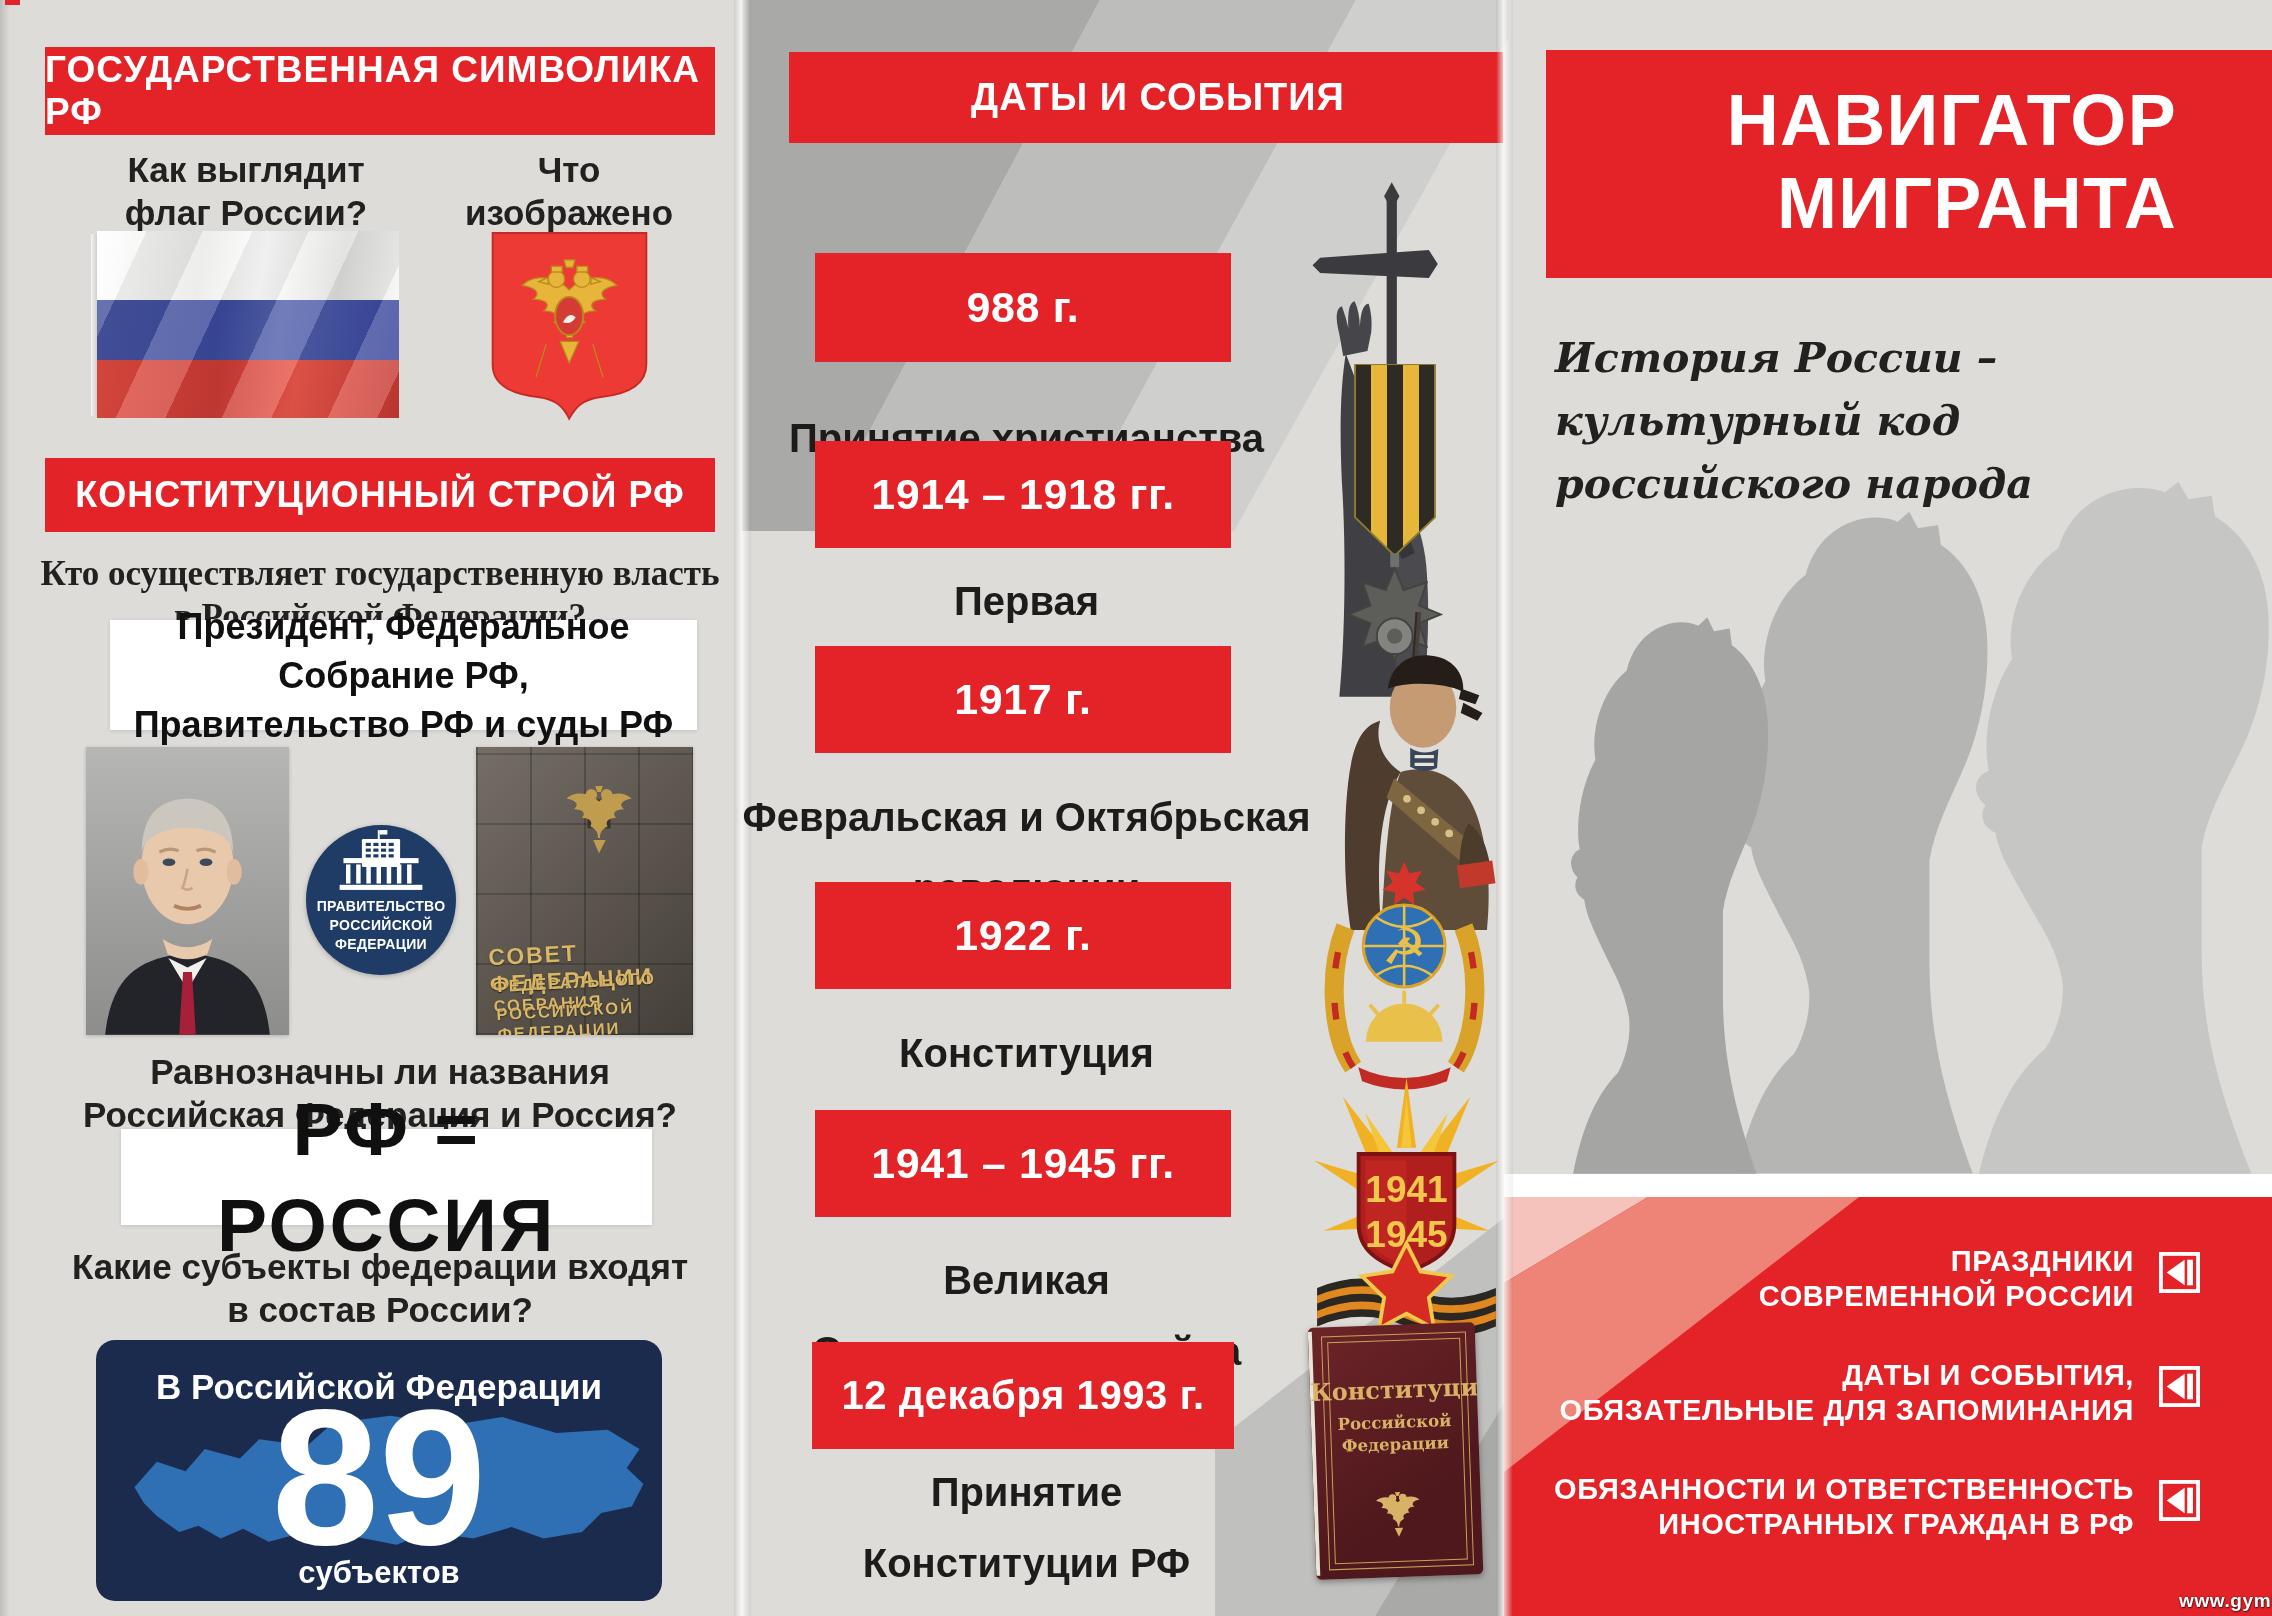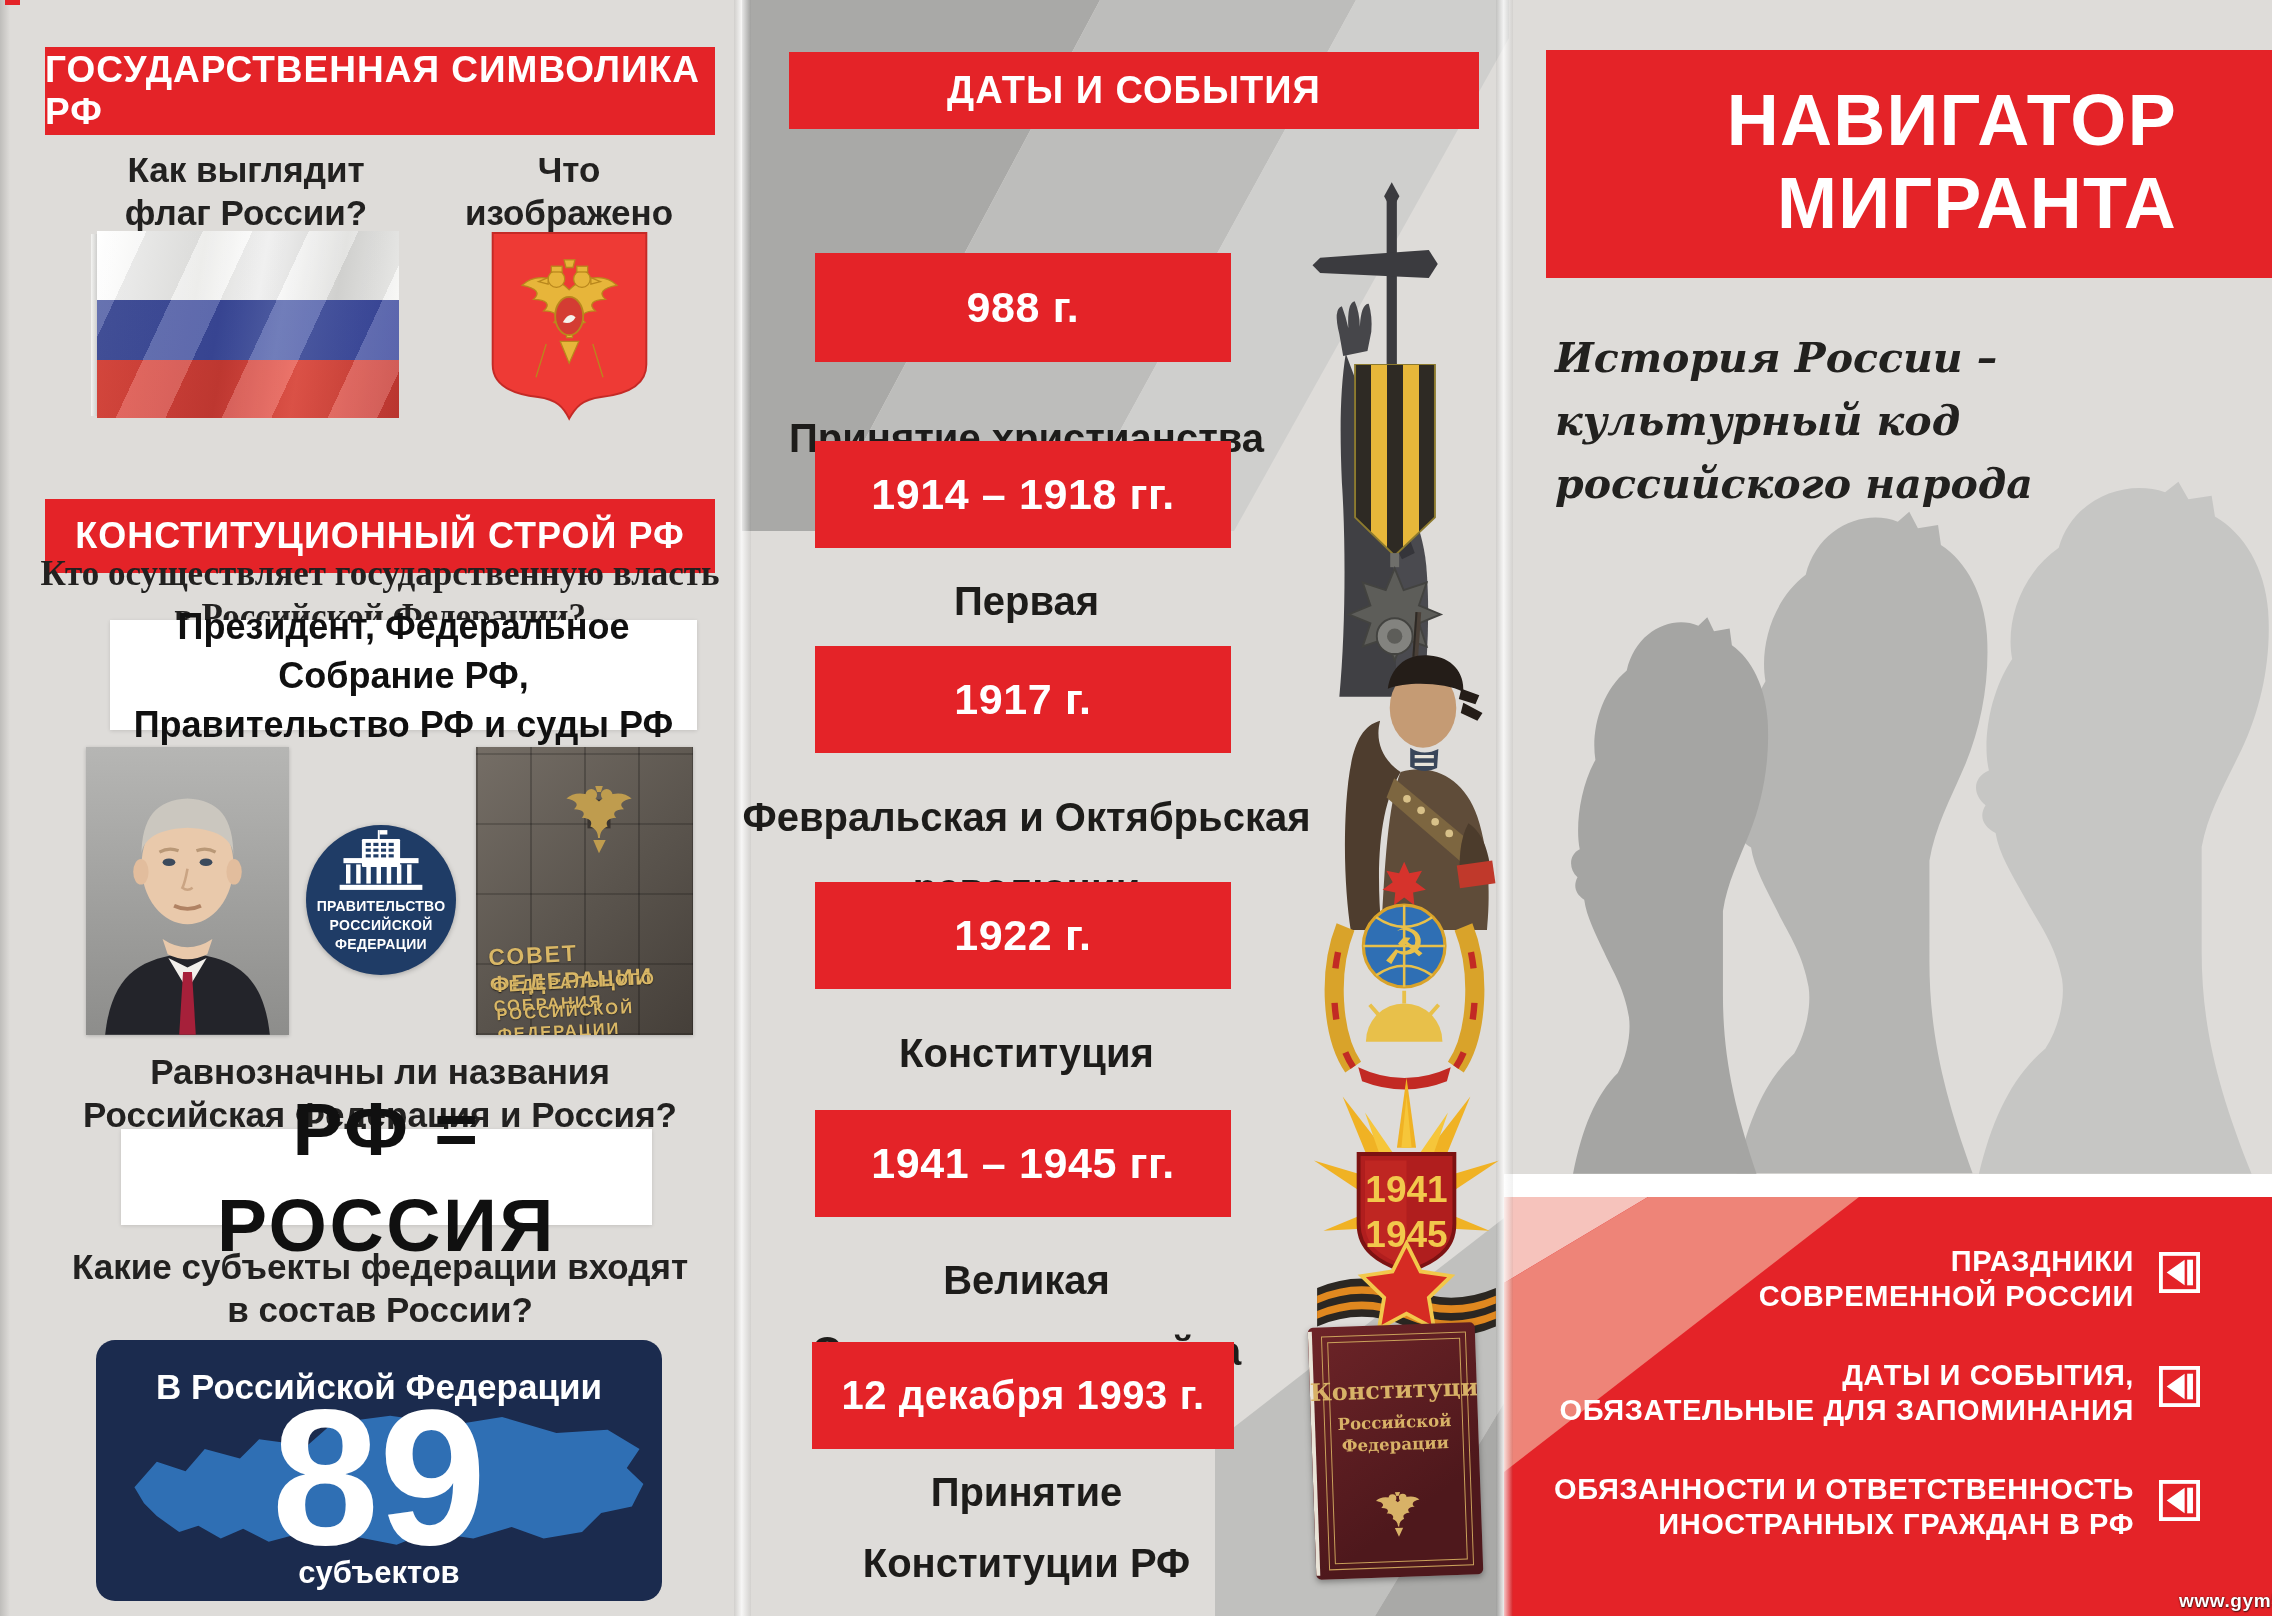--- a/index.html
+++ b/index.html
@@ -118,21 +118,21 @@
       <rect x="104" y="58" width="17" height="9"></rect>
       <rect x="144" y="58" width="17" height="9"></rect>
       <path d="M124,48 h17 l-3,12 h-11 Z"></path>
       <path d="M118,176 L132,210 L147,176 Z"></path>
       <path d="M96,180 L80,232 M169,180 L185,232" fill="none"></path>
     </g>
     <ellipse cx="132" cy="136" rx="22" ry="30" fill="#d43c33" stroke="#b9871c" stroke-width="3"></ellipse>
     <path d="M122,146 q10,-18 20,-8 q-6,12 -20,8" fill="#f5f2ec"></path>
   </svg>
 
-  <div class="banner abs" style="left:45px;top:458px;width:670px;height:74px;font-size:36px;margin-top:41px;">
+  <div class="banner abs" style="left:45px;top:458px;width:670px;height:74px;font-size:36px;">
     <span>КОНСТИТУЦИОННЫЙ СТРОЙ РФ</span>
   </div>
 
   <div class="q abs" style="left:35px;top:552px;width:690px;font-family:Liberation Serif, serif;">
     <div>Кто осуществляет государственную власть</div>
     <div>в Российской Федерации?</div>
   </div>
 
   <div class="whitebox abs" style="left:110px;top:620px;width:587px;height:110px;">
     <div>Президент, Федеральное Собрание РФ,</div>
@@ -229,21 +229,21 @@
     <svg class="abs" style="left:0;top:45px;" width="566" height="211" viewBox="0 0 885 330">
       <path fill="#2f6fb4" d="M60,160 L95,120 L140,135 L170,100 L225,115 L255,85 L330,95 L370,60 L460,48 L560,62 L635,50 L720,75 L800,70 L850,100 L830,130 L856,155 L838,190 L790,200 L760,230 L700,240 L650,222 L590,240 L520,230 L470,250 L410,238 L360,250 L320,232 L270,245 L230,225 L195,240 L160,220 L130,230 L95,205 L75,185 Z"></path>
     </svg>
     <div class="bb-l1">В Российской Федерации</div>
     <div class="bb-n">89</div>
     <div class="bb-l2">субъектов</div>
   </div>
 
   <div class="fold" style="left:734px;"></div>
 
-  <div class="banner abs" style="left:789px;top:52px;width:690px;height:77px;font-size:38px;">
+  <div class="banner abs" style="left:789px;top:52px;width:690px;height:91px;font-size:38px;padding-left:24px;">
     <span>ДАТЫ И СОБЫТИЯ</span>
   </div>
 
   <div class="datebox abs" style="left:815px;top:253px;width:416px;height:109px;">
     <span>988 г.</span>
   </div>
   <div class="evtitle abs" style="left:710px;top:416px;width:633px;">
     <div>Принятие христианства</div>
     <div style="margin-top:31px;">на Руси</div>
   </div>

